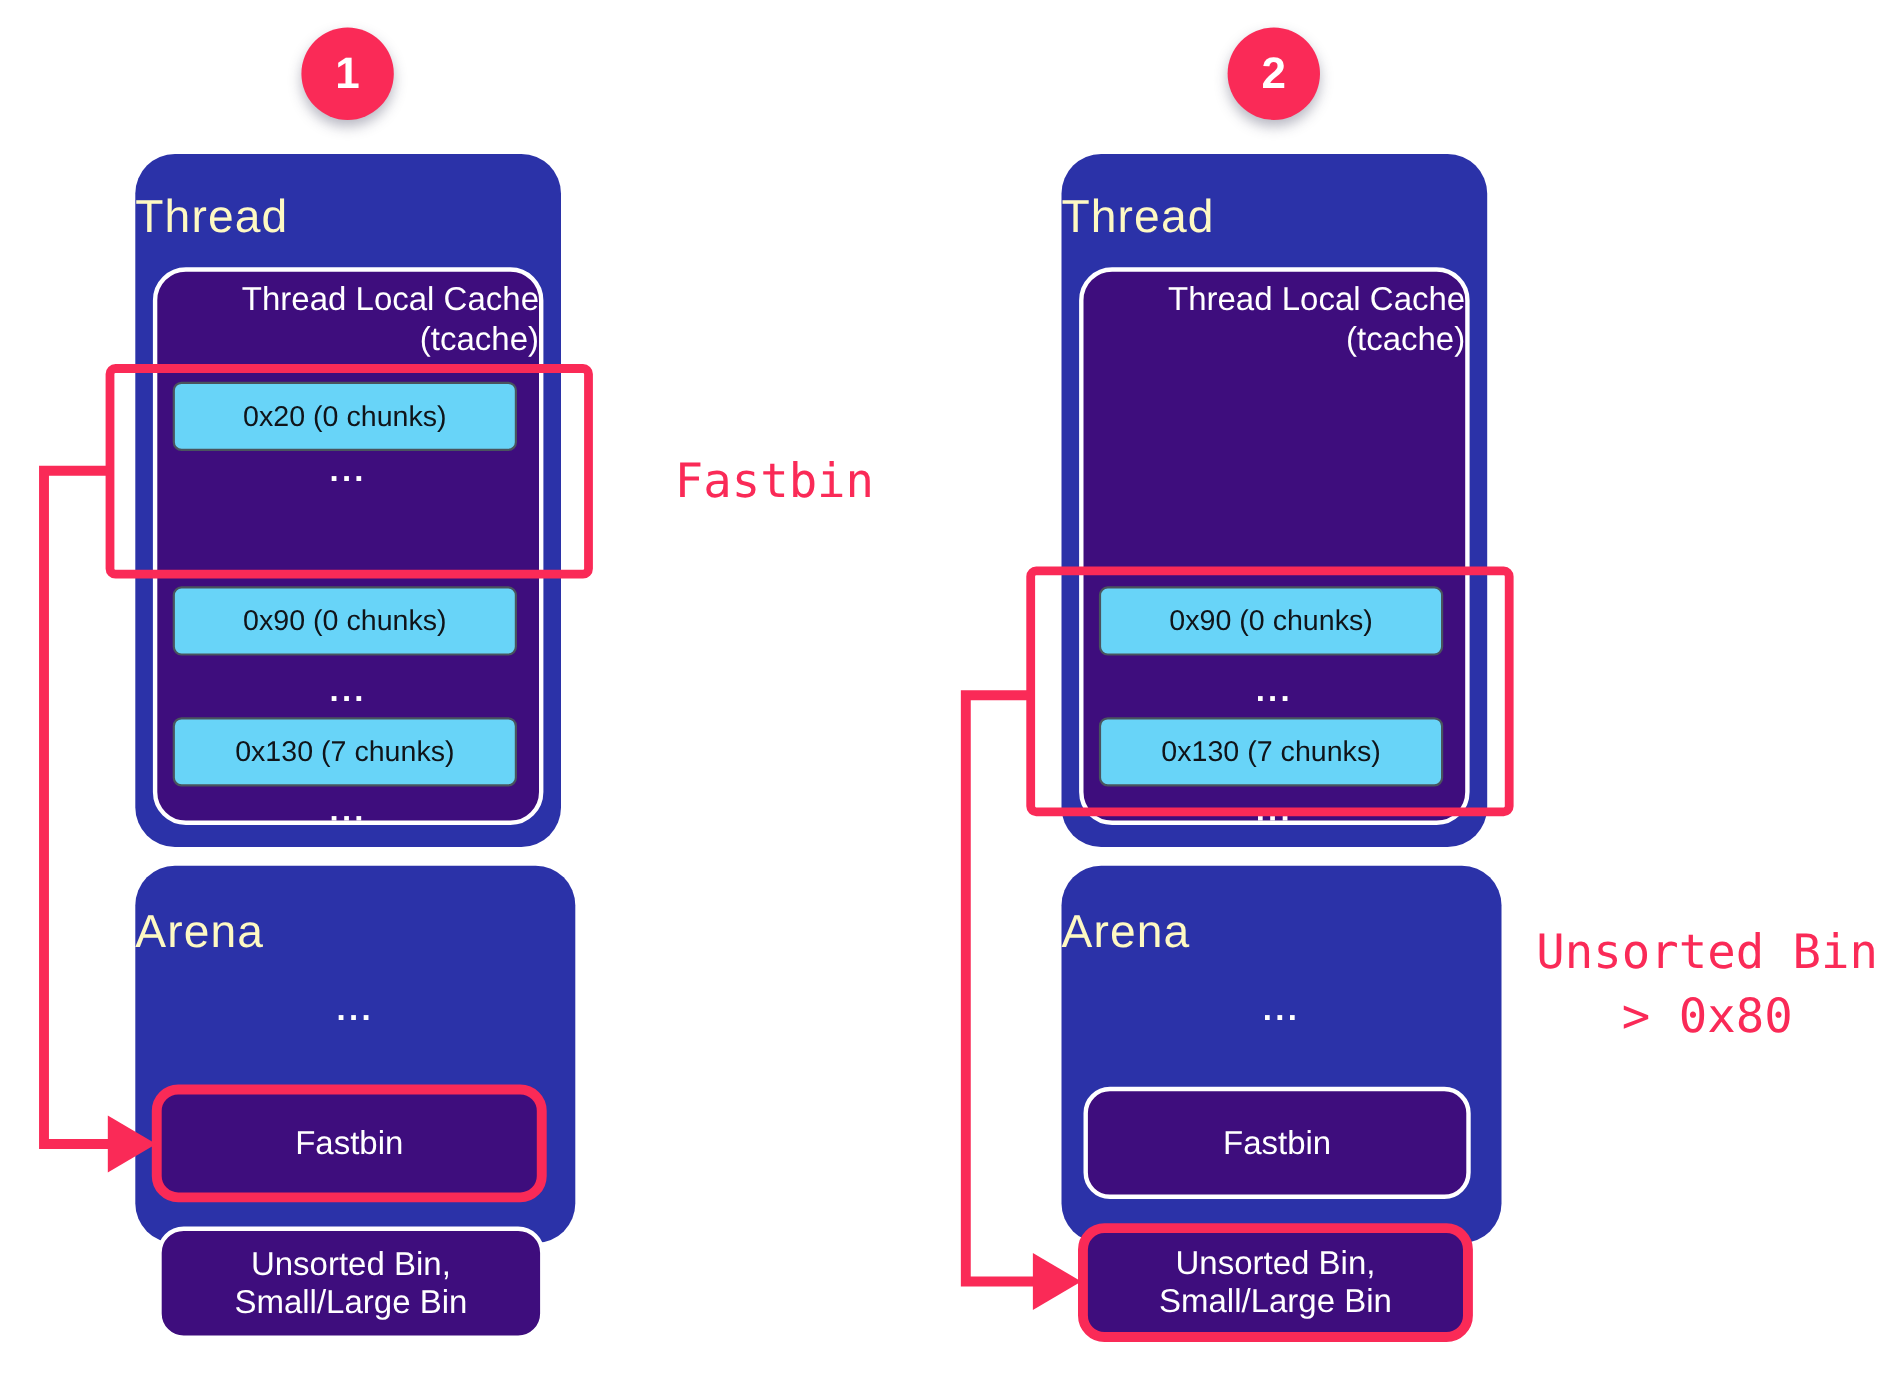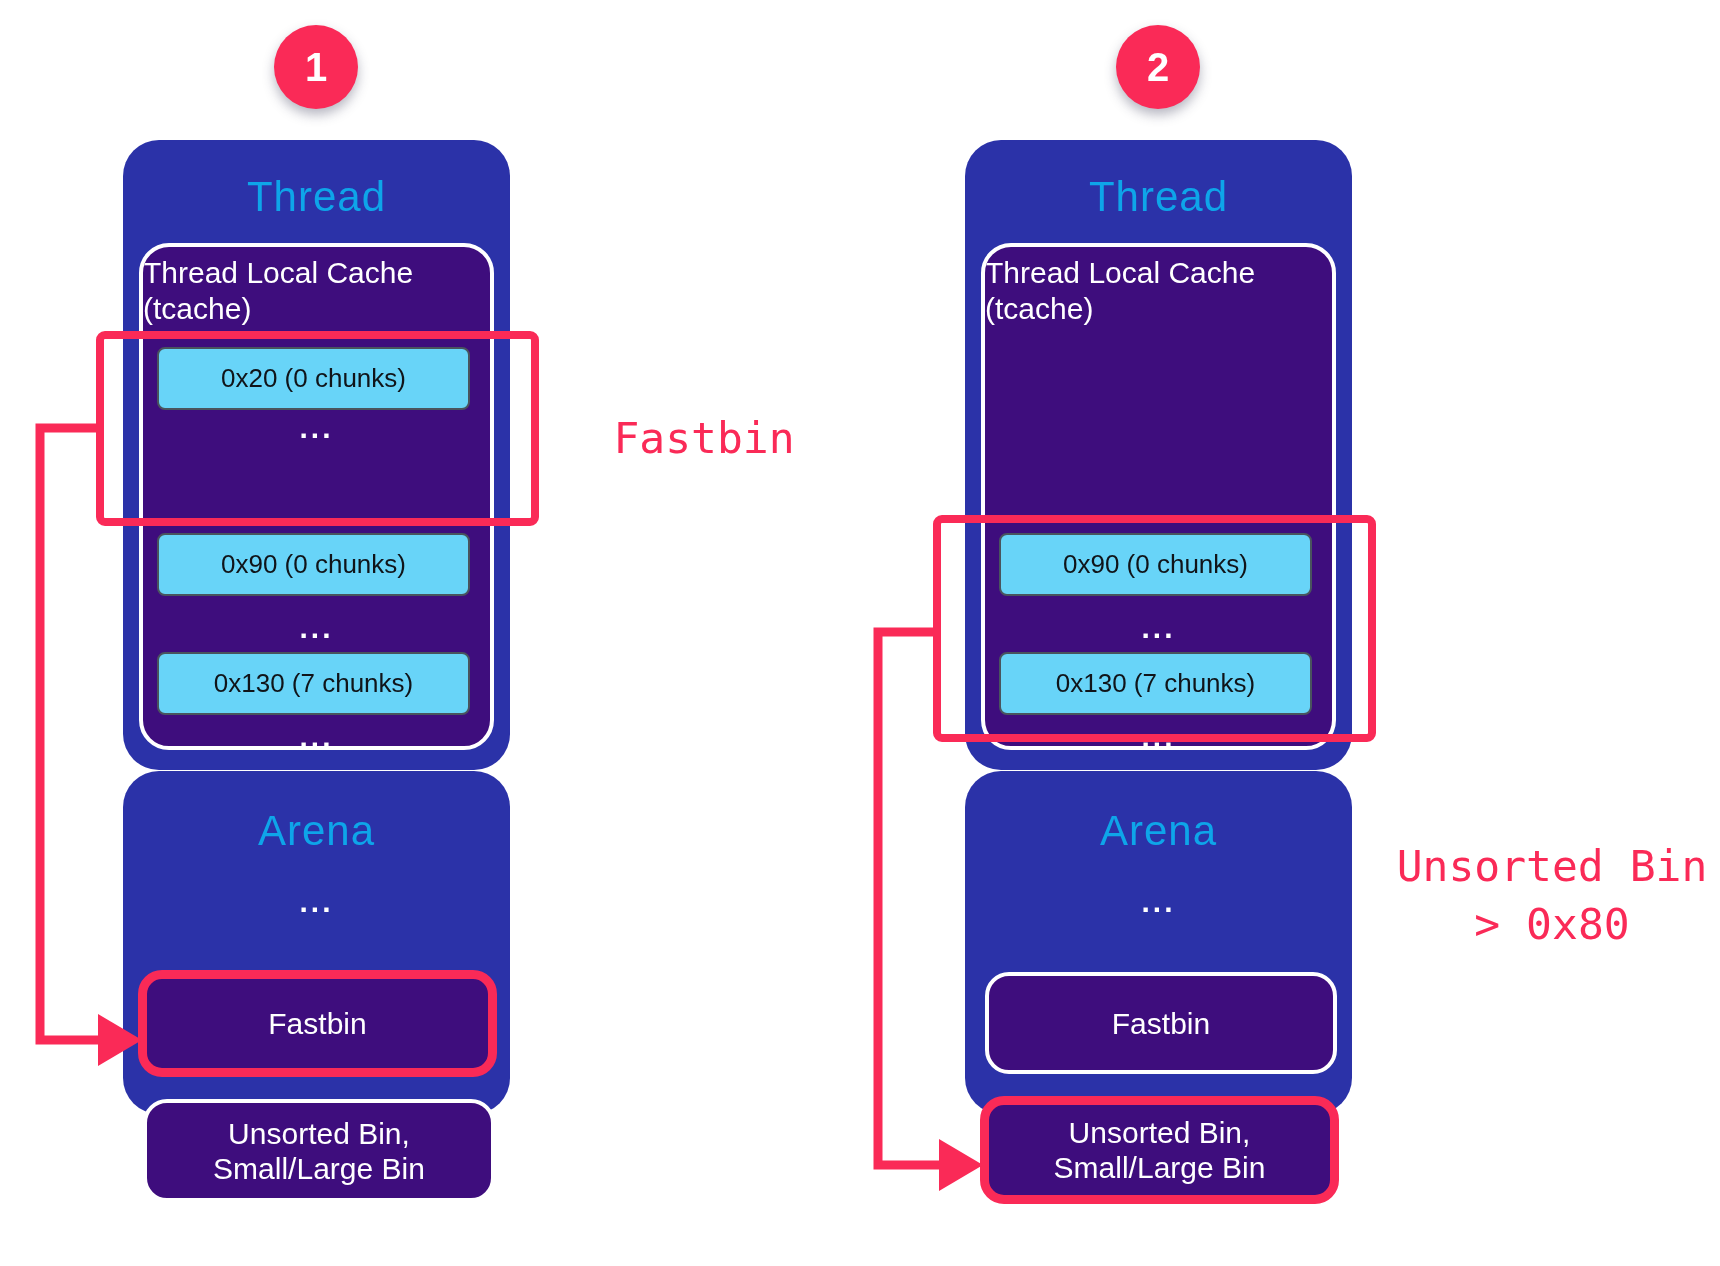--- a/index.html
+++ b/index.html
@@ -11,34 +11,34 @@
     position:absolute; top:25px; width:84px; height:84px; border-radius:50%;
     background:#FA2A57; color:#ffffff; font-size:40px; font-weight:bold;
     text-align:center; line-height:84px;
     box-shadow:0 6px 12px rgba(50,50,80,0.35);
   }
   .panel { position:absolute; top:0; width:387px; height:1266px; }
   .panel-1 { left:123px; }
   .panel-2 { left:965px; }
   .bigbox { position:absolute; left:0; width:387px; background:#2B32A8; border-radius:36px; }
   .thread-box { top:140px; height:630px; }
-  .arena-box  { top:771px; height:343px; }
+  .arena-box  { top:787px; height:343px;padding-left:13px; }
   .box-title {
-    position:absolute; left:0; width:100%; text-align:center; color:#0ea5e9;
+    position:absolute; left:0; width:100%; text-align:left; color:#fef9c3;
     font-size:42px; font-weight:500; letter-spacing:1px; line-height:42px;
   }
   .thread-title { top:36px; }
   .arena-title  { top:39px; }
   .tcache-box {
     position:absolute; left:16px; top:103px; width:355px; height:507px;
     background:#3E0D7D; border:4px solid #ffffff; border-radius:30px;
     box-sizing:border-box; overflow:hidden;
   }
   .tcache-heading {
-    position:absolute; top:8px; left:0; width:100%; text-align:left;
+    position:absolute; top:8px; left:0; width:100%; text-align:right;
     color:#ffffff; font-size:30px; line-height:36px; font-weight:400;
   }
   .chunk {
     position:absolute; left:14px; width:313px; height:63px; box-sizing:border-box;
     background:#68D4F8; border:2px solid #49545E; border-radius:8px;
     color:#101419; font-size:26px; text-align:center; line-height:59px; font-weight:500;
   }
   .dots {
     position:absolute; left:0; width:100%; text-align:center; color:#ffffff;
     font-weight:bold; font-size:30px; line-height:30px; letter-spacing:3px;

